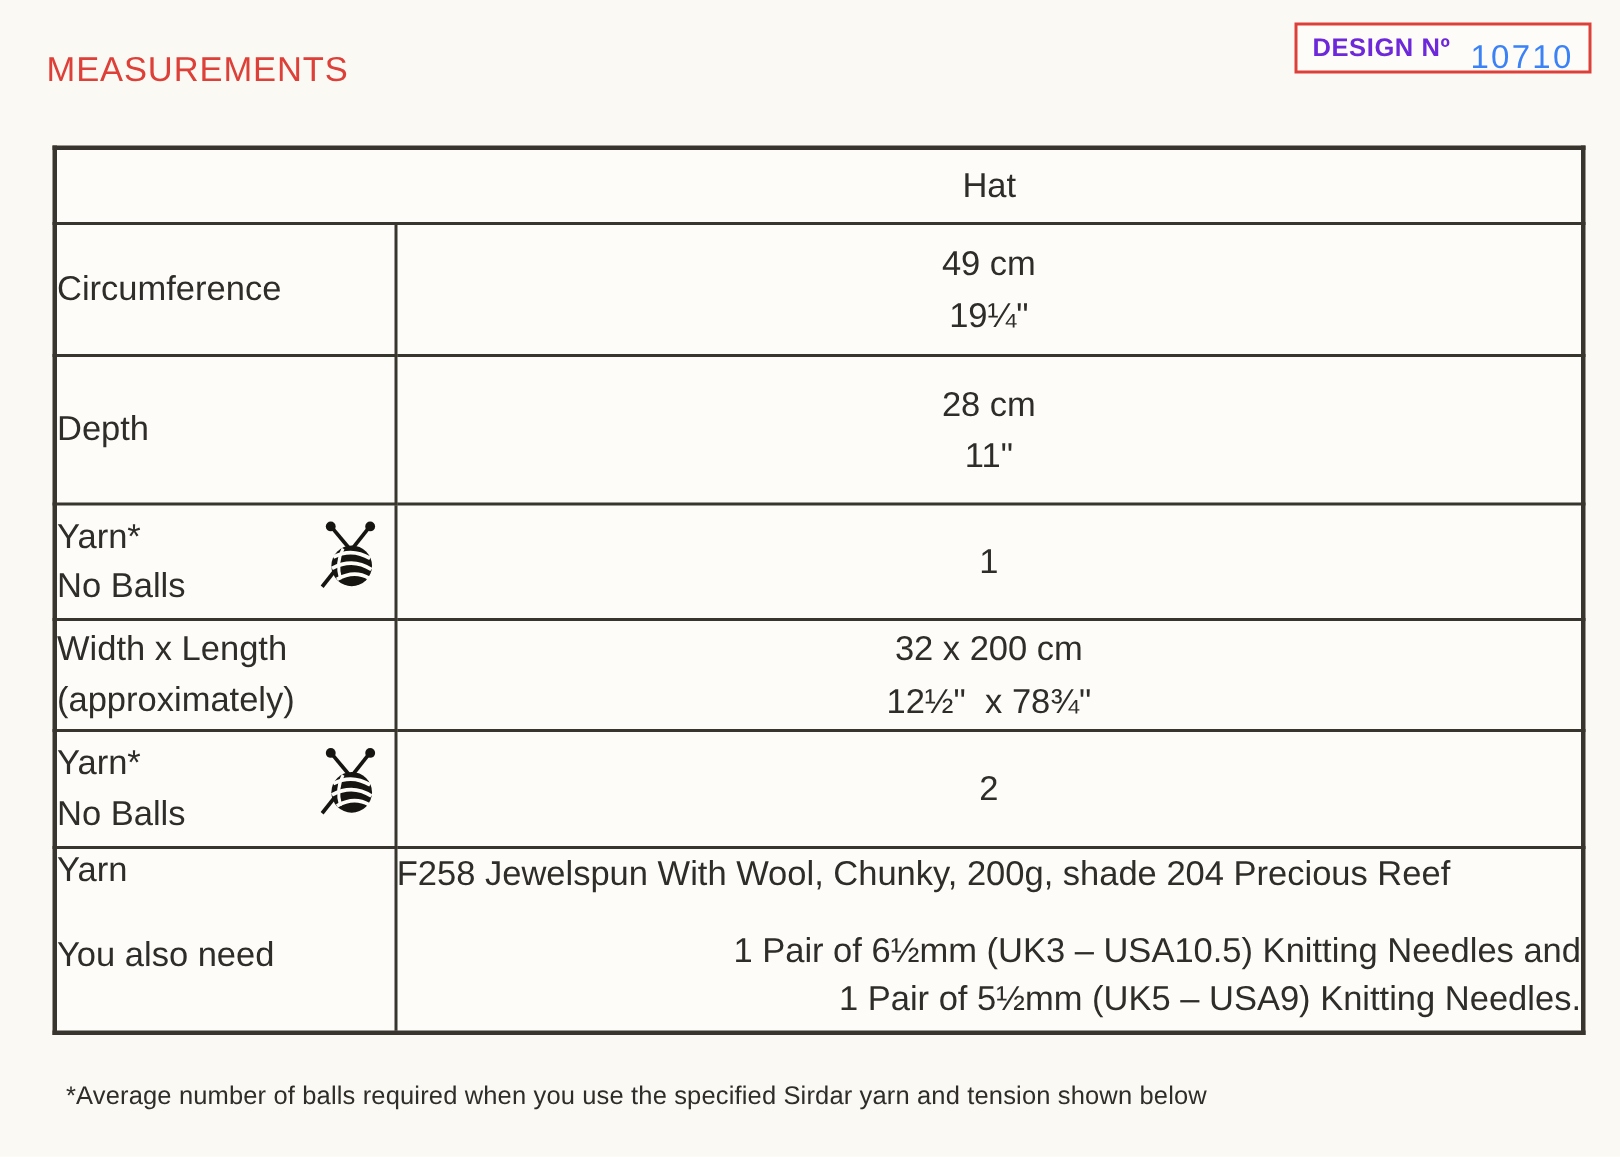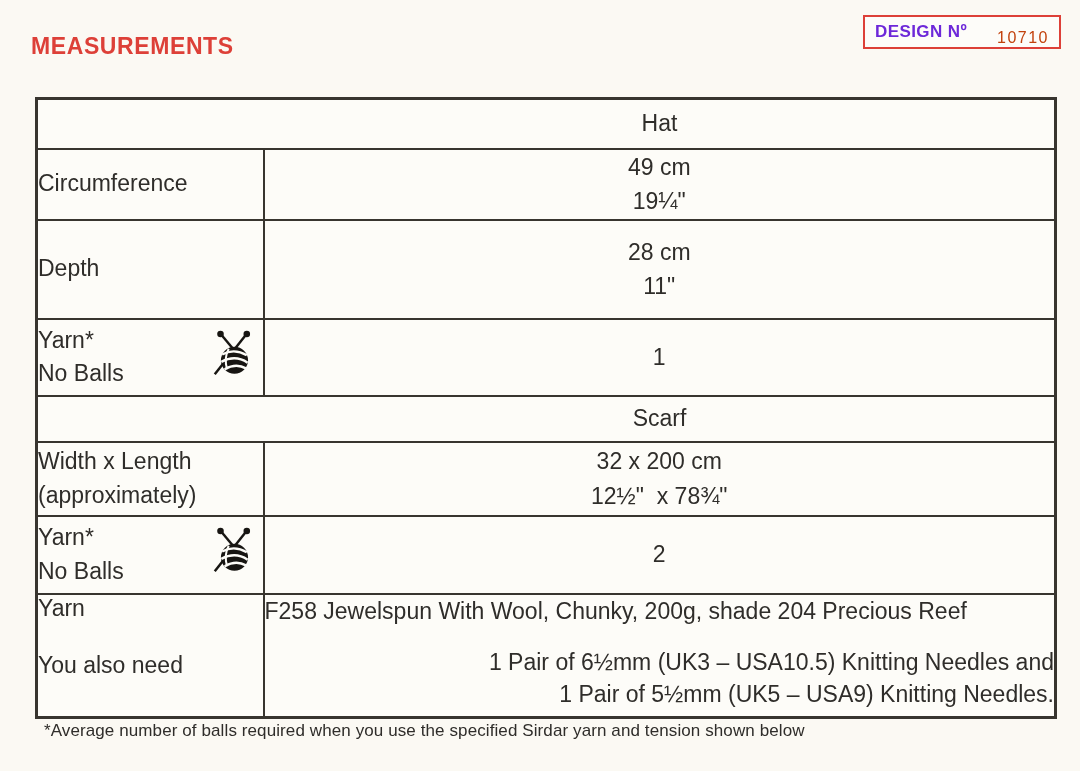--- a/index.html
+++ b/index.html
@@ -7,50 +7,50 @@
     width:1080px;height:771px;
     background:#fbf9f3;
     font-family:"Liberation Sans","DejaVu Sans",sans-serif;
     color:#2f2d2a;
     overflow:hidden;
   }
   .page{position:relative;width:1080px;height:771px;}
 
   .heading{
     position:absolute;left:31px;top:33px;
-    font-size:23px;font-weight:bold;letter-spacing:.6px;
+    font-size:23px;font-weight:normal;letter-spacing:.6px;
     color:#dd4038;
   }
 
   .design-box{
     position:absolute;left:863px;top:15px;width:198px;height:34px;
     border:2px solid #dd4038;box-sizing:border-box;
     background:#fdfcf9;
     display:flex;align-items:center;justify-content:space-between;
     padding:0 10px;
   }
   .design-label{color:#6d28d9;font-size:17px;font-weight:bold;letter-spacing:.4px;}
-  .design-number{color:#c2410c;font-size:16px;letter-spacing:1.5px;margin-top:12px;}
+  .design-number{color:#3b82f6;font-size:22px;letter-spacing:1.5px;margin-top:12px;}
 
   table.mtable{
     position:absolute;left:35px;top:97px;width:1022px;
     border-collapse:collapse;table-layout:fixed;
     border:3px solid #38352f;
     background:#fdfcf8;
   }
   table.mtable td{
     border:2px solid #38352f;
     padding:0;font-size:23px;color:#2f2d2a;
   }
   col.lab{width:227px;}
 
   td.sec-hdr{text-align:center;}
   td.sec-hdr .hdr-inner{margin-left:227px;text-align:center;}
   tr.r-hat{height:50px;}
-  tr.r-circ{height:71px;}
+  tr.r-circ{height:88px;}
   tr.r-depth{height:99px;}
   tr.r-yarn1{height:77px;}
   tr.r-scarf{height:46px;}
   tr.r-width{height:74px;}
   tr.r-yarn2{height:78px;}
   tr.r-foot{height:124px;}
 
   td.lab-cell{vertical-align:middle;padding-left:14px;line-height:1.45;}
   td.val-cell{text-align:center;vertical-align:middle;line-height:1.5;}
   .val-line{white-space:pre;}
@@ -125,25 +125,20 @@
             <path d="M 16 34 Q 31 26 46 35" stroke="#fdfcf8" stroke-width="3" fill="none"></path>
             <path d="M 15 43 Q 32 34 47 44" stroke="#fdfcf8" stroke-width="3" fill="none"></path>
             <path d="M 19 52 Q 33 44 45 51" stroke="#fdfcf8" stroke-width="3" fill="none"></path>
             <path d="M 24 27 Q 18 38 22 52" stroke="#fdfcf8" stroke-width="2.5" fill="none"></path>
           </svg>
         </div>
       </td>
       <td class="val-cell">1</td>
     </tr>
 
-    <tr class="r-scarf">
-      <td class="sec-hdr" colspan="2">
-        <div class="hdr-inner">Scarf</div>
-      </td>
-    </tr>
 
     <tr class="r-width">
       <td class="lab-cell">
         <div>Width x Length</div>
         <div>(approximately)</div>
       </td>
       <td class="val-cell">
         <div class="val-line">32 x 200 cm</div>
         <div class="val-line">12½"  x 78¾"</div>
       </td>

